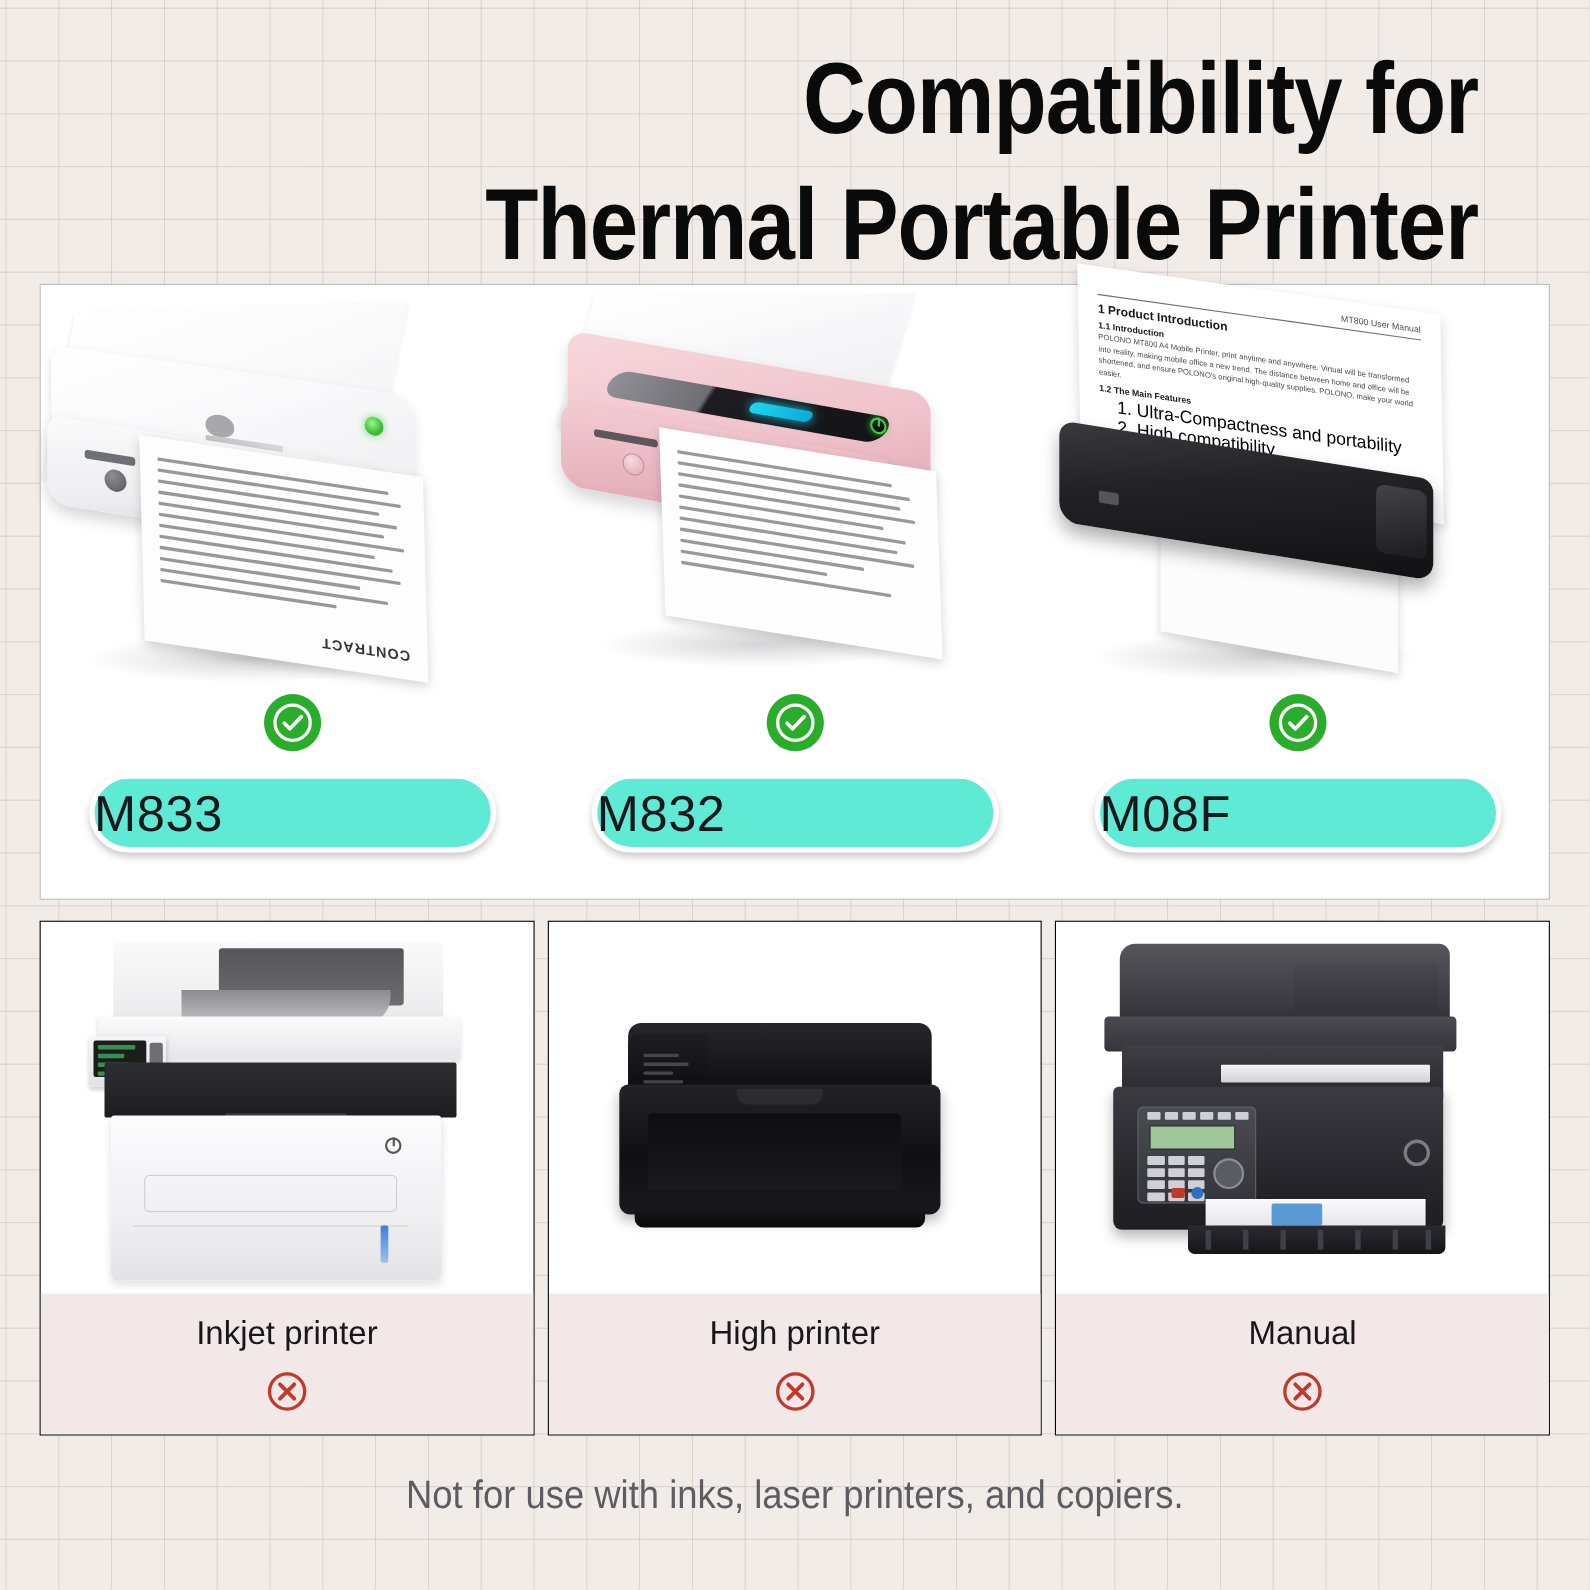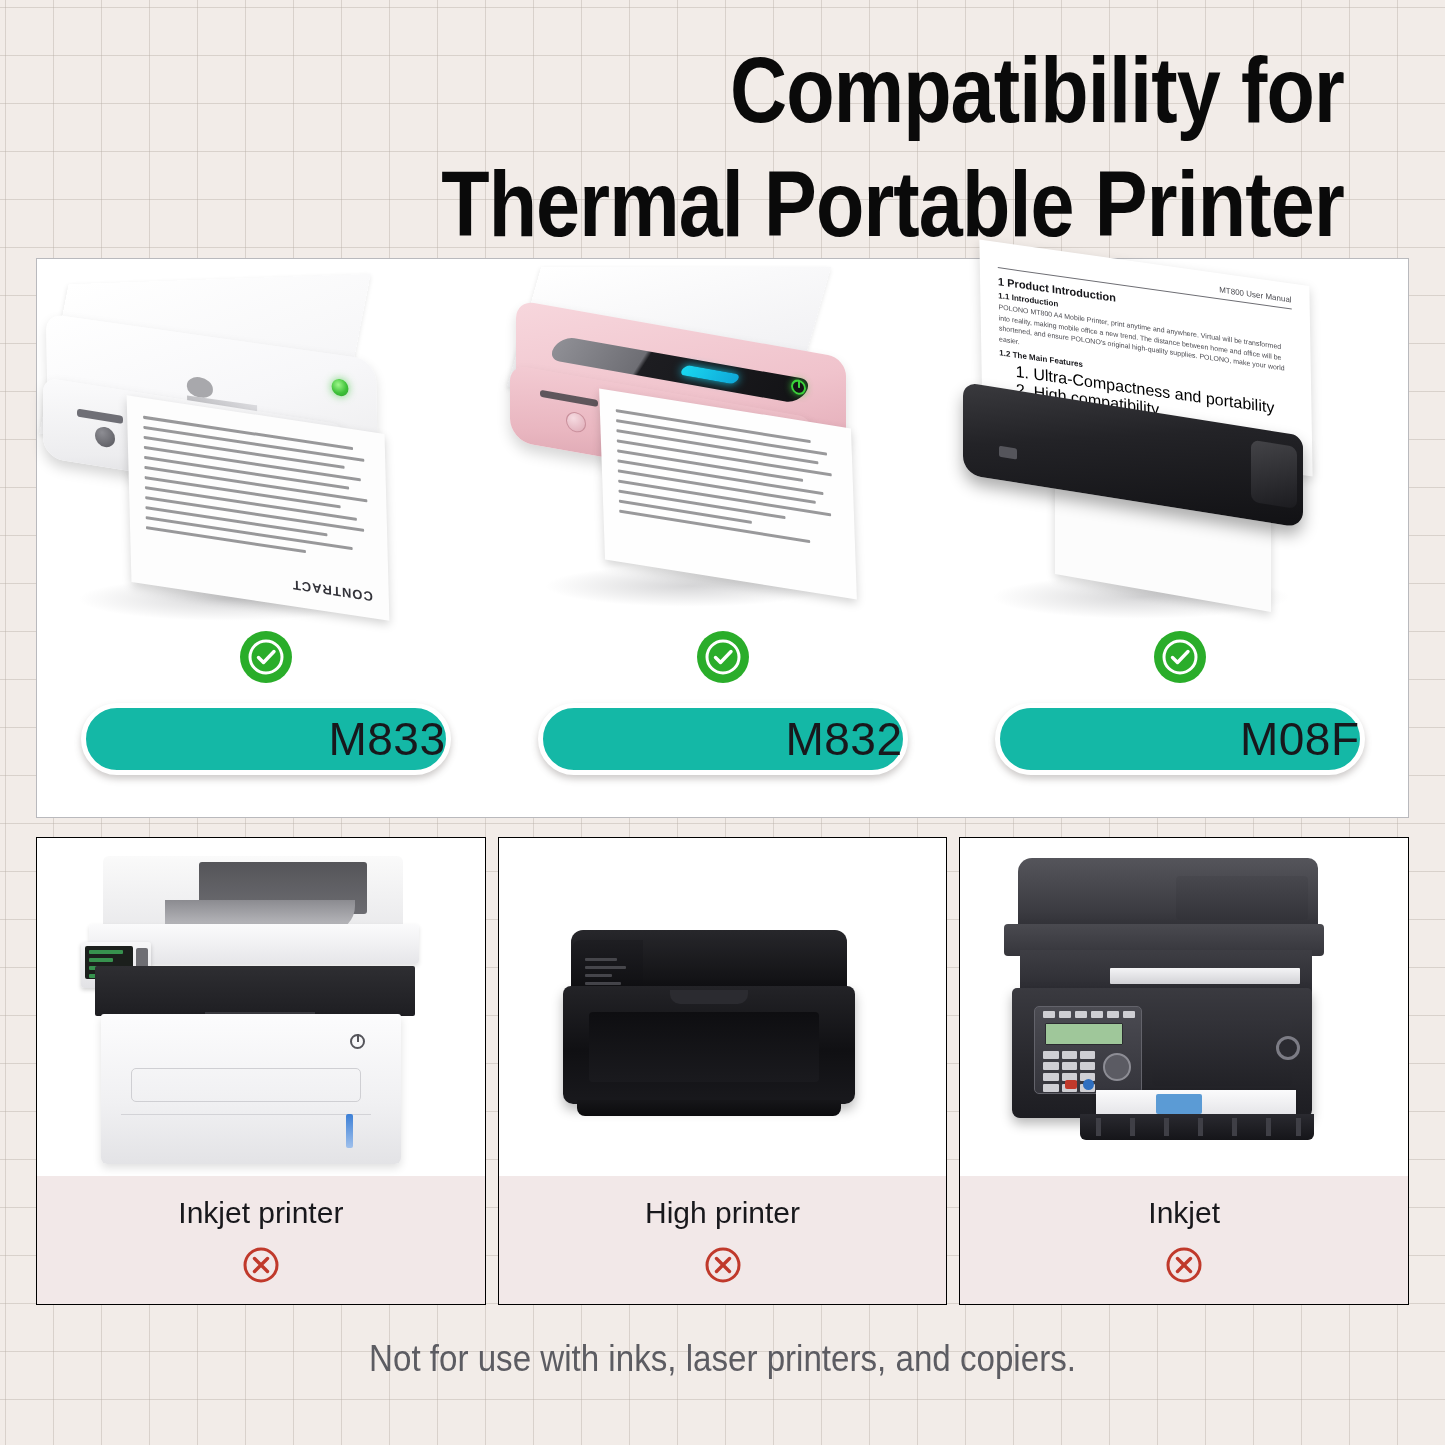--- a/index.html
+++ b/index.html
@@ -268,25 +268,25 @@
     background: #2aad2a;
     display: flex; align-items: center; justify-content: center;
     margin-top: 4px;
     flex: none;
   }
   .check-badge svg { display: block; }
 
   .model-pill {
     margin-top: 20px;
     width: 370px; height: 72px;
-    background: #14b8a6;
+    background: #5eead4;
     border: 5px solid #ffffff;
     border-radius: 40px;
     box-shadow: 0 4px 7px rgba(90,80,75,0.30);
-    display: flex; align-items: center; justify-content: flex-end;
+    display: flex; align-items: center; justify-content: flex-start;
     flex: none;
   }
   .model-pill span {
     font-size: 46px;
     color: #18181c;
     letter-spacing: 0.5px;
   }
 
   
   #incompatible-row {
@@ -813,21 +813,21 @@
         <i style="left:16px"></i>
           <i style="left:50px"></i>
           <i style="left:84px"></i>
         <i style="left:118px"></i>
           <i style="left:152px"></i>
           <i style="left:186px"></i>
           <i style="left:216px"></i>
       </div>
     </div>
     <div class="incompat-foot">
-      <div class="incompat-label">Inkjet</div>
+      <div class="incompat-label">Manual</div>
       <div class="x-badge">
         <svg width="42" height="42" viewBox="0 0 42 42">
           <circle cx="21" cy="21" r="16" fill="none" stroke="#c0392b" stroke-width="3"></circle>
           <path d="M14.5 14.5 L27.5 27.5 M27.5 14.5 L14.5 27.5" stroke="#c0392b" stroke-width="3.4" stroke-linecap="round"></path>
         </svg>
       </div>
     </div>
   </div>
 
 </div>

